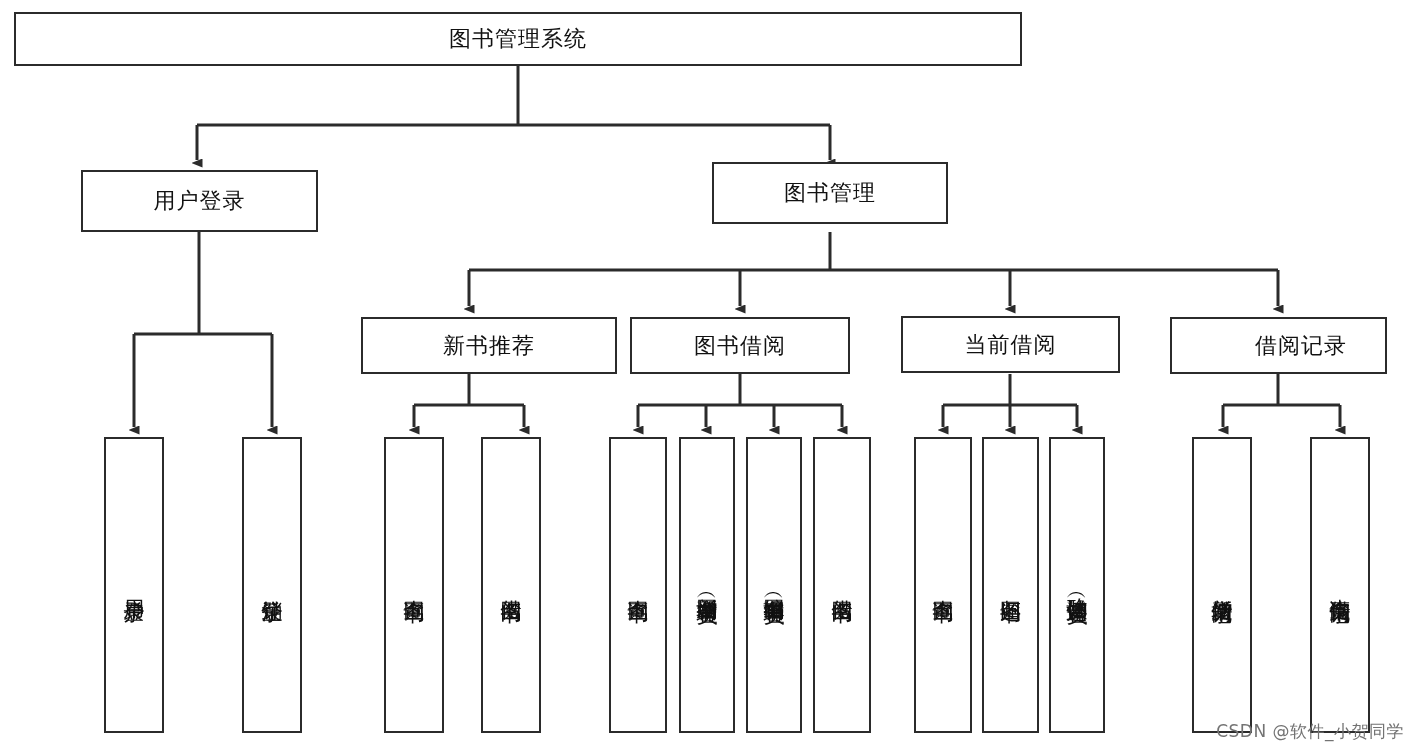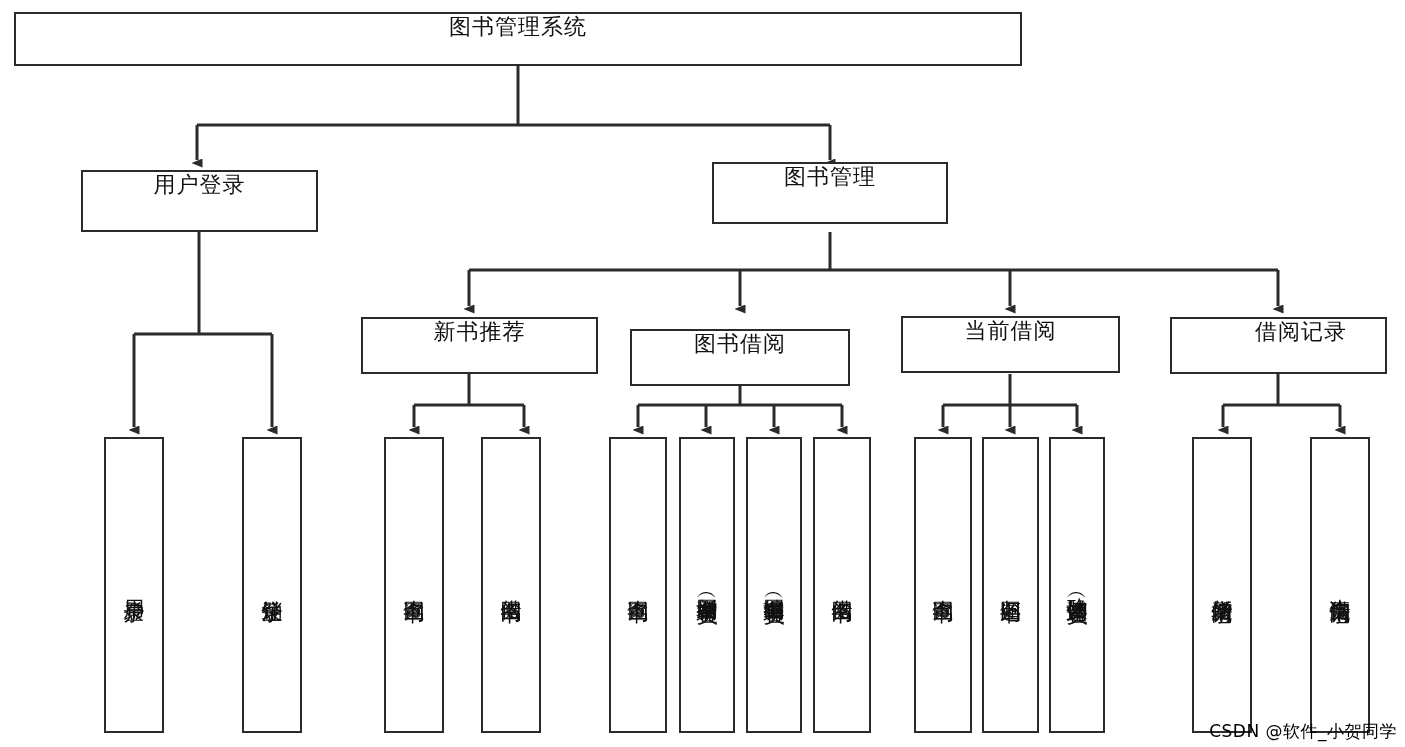--- a/index.html
+++ b/index.html
@@ -25,21 +25,21 @@
     width: 1405px;
     height: 747px;
     pointer-events: none;
   }
   .node {
     position: absolute;
     box-sizing: border-box;
     border: 2px solid #2b2b2b;
     background: #ffffff;
     display: flex;
-    align-items: flex-start;
+    align-items: center;
     justify-content: center;
     color: #111111;
     line-height: 1.18;
   }
   .node.horiz {
     font-size: 22px;
     letter-spacing: 1px;
   }
   .node.vert {
     font-size: 21px;
@@ -54,24 +54,24 @@
     writing-mode: vertical-rl;
     text-orientation: upright;
     white-space: nowrap;
     line-height: 1.05;
   }
   .node .label {
     white-space: nowrap;
   }
   #watermark {
     position: absolute;
-    right: 8px;
+    right: 1px;
     bottom: 4px;
     font-size: 17px;
-    color: #000000;
+    color: #737373;
     letter-spacing: 0.5px;
     white-space: nowrap;
     user-select: none;
   }
 </style>
 </head>
 <body>
 
 <div id="canvas">
 
@@ -132,24 +132,24 @@
     <span class="label">图书管理系统</span>
   </div>
 
   <div class="node horiz" style="left:81px; top:170px; width:237px; height:62px;">
     <span class="label">用户登录</span>
   </div>
   <div class="node horiz" style="left:712px; top:162px; width:236px; height:62px;">
     <span class="label">图书管理</span>
   </div>
 
-  <div class="node horiz" style="left:361px; top:317px; width:237px; height:57px;">
+  <div class="node horiz" style="left:361px; top:317px; width:256px; height:57px;">
     <span class="label">新书推荐</span>
   </div>
-  <div class="node horiz" style="left:630px; top:317px; width:220px; height:57px;margin-top:12px;">
+  <div class="node horiz" style="left:630px; top:317px; width:220px; height:57px;">
     <span class="label">图书借阅</span>
   </div>
   <div class="node horiz" style="left:901px; top:316px; width:219px; height:57px;">
     <span class="label">当前借阅</span>
   </div>
   <div class="node horiz" style="left:1170px; top:317px; width:217px; height:57px;padding-left:45px;">
     <span class="label">借阅记录</span>
   </div>
 
   <div class="node vert" style="left:104px; top:437px; width:60px; height:296px;">

